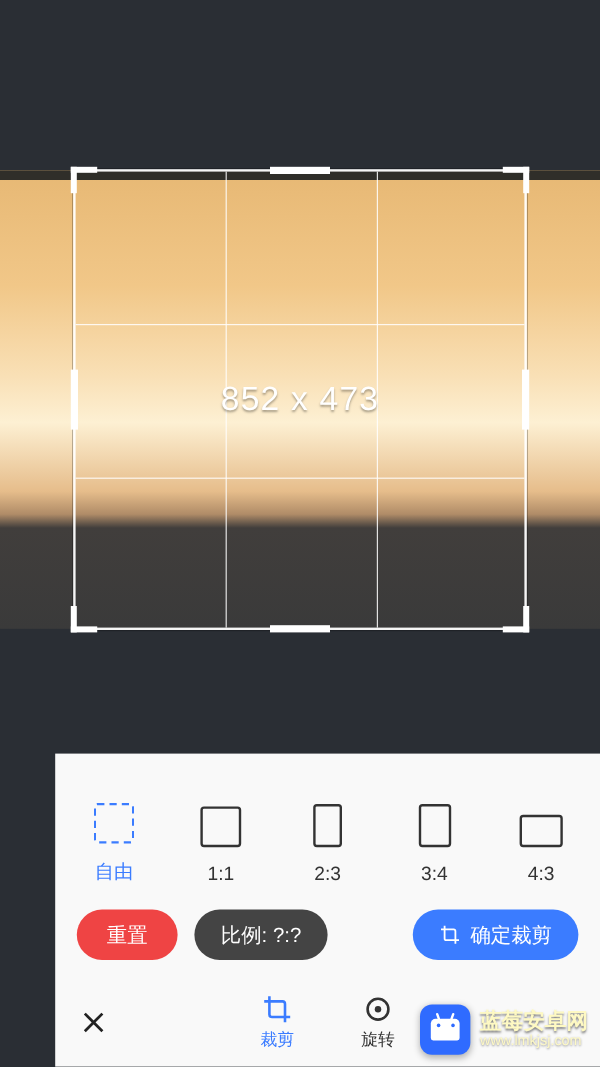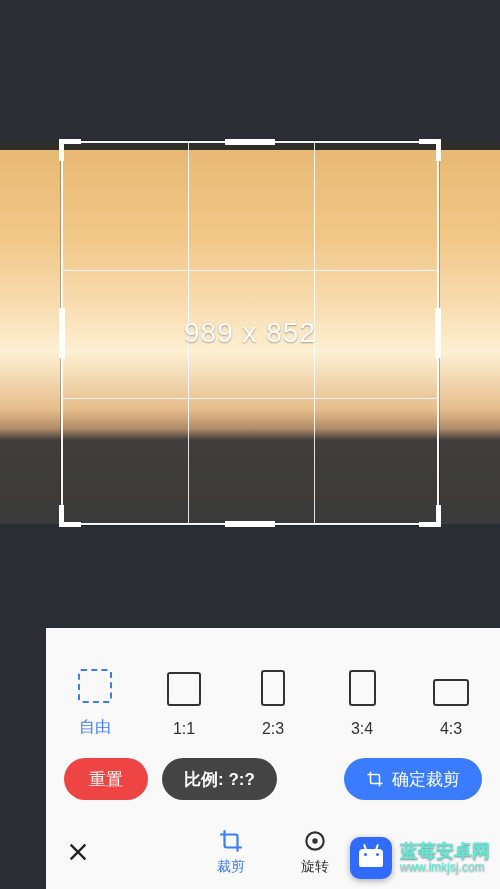--- a/index.html
+++ b/index.html
@@ -108,21 +108,21 @@
     }
     .pill {
       height:42px;
       border-radius:21px;
       display:flex; align-items:center; justify-content:center;
       font-size:17px;
       padding:0 22px;
       border:none;
     }
     .btn-reset   { background:#ef4444; color:#fff; width:84px; padding:0; }
-    .btn-ratio   { background:#444;    color:#fff;font-weight:bold; }
+    .btn-ratio   { background:#444;    color:#fff; }
     .spacer { flex:1; }
     .btn-confirm { background:#3b7cff; color:#fff; display:flex; gap:8px; }
     .btn-confirm svg { width:18px; height:18px; }
 
     .tab-row {
       position:absolute;
       left:0; right:0; bottom:0;
       height:74px;
       display:flex;
       align-items:center;
@@ -145,21 +145,21 @@
       font-size:14px; color:#333;
       gap:4px;
     }
     .tab.active { color:#3b7cff; }
     .tab svg { width:26px; height:26px; }
 
     .watermark {
       position:absolute;
       right:10px; bottom:10px;
       display:flex; align-items:center; gap:8px;
-      color:#5eead4;
+      color:#fef9c3;
       text-shadow:0 1px 2px rgba(0,0,0,.5);
       pointer-events:none;
     }
     .wm-icon {
       width:42px; height:42px; border-radius:10px;
       background:#2f6bff;
       display:flex; align-items:center; justify-content:center;
       box-shadow:0 2px 6px rgba(0,0,0,.3);
     }
     .wm-icon-android { position:relative; width:24px; height:18px; background:#fff; border-radius:4px 4px 2px 2px; }
@@ -173,21 +173,21 @@
     .wm-text .l1 { font-size:18px; font-weight:600; }
     .wm-text .l2 { font-size:12px; opacity:.95; }
   </style>
 </head>
 <body>
 
 <div class="preview-area">
   <div class="photo"></div>
 
   <div class="crop-frame">
-    <div class="dim-text">989 x 852</div>
+    <div class="dim-text">852 x 473</div>
 
     <div class="handle edge-h top"></div>
     <div class="handle edge-h bottom"></div>
     <div class="handle edge-v left"></div>
     <div class="handle edge-v right"></div>
 
     <div class="corner tl"></div>
     <div class="corner tr"></div>
     <div class="corner bl"></div>
     <div class="corner br"></div>

